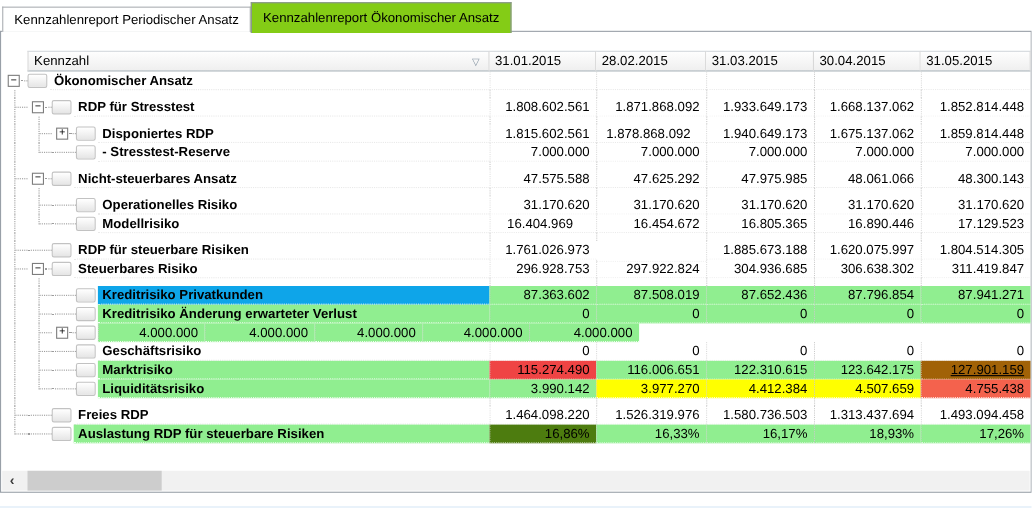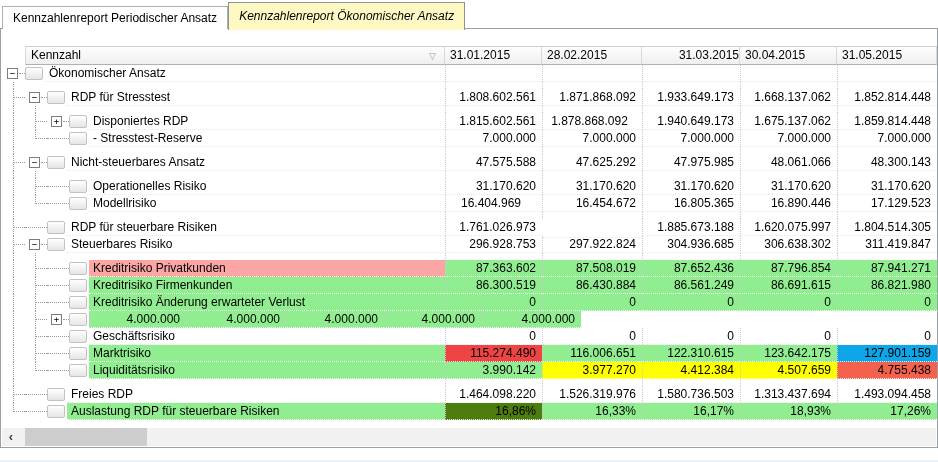--- a/index.html
+++ b/index.html
@@ -5,21 +5,21 @@
   html,body{margin:0;padding:0;background:#fff;}
   #screen{position:relative;width:938px;height:462px;background:#fff;overflow:hidden;
           font-family:"Liberation Sans",sans-serif;color:#000;}
 
   
   .tabstrip{position:absolute;top:0;left:0;right:0;height:29px;display:flex;
             align-items:flex-end;padding-left:2px;z-index:2;}
   .tab{background:#fff;border:1px solid #ABAEB3;border-bottom:none;height:22px;
        line-height:22px;padding:0 10px;font-size:12px;white-space:nowrap;cursor:default;}
   .tab.active{height:27px;line-height:26px;border-color:#8C9299;margin-bottom:-1px;
-       position:relative;z-index:3;background:#fef9c3;font-style:italic;}
+       position:relative;z-index:3;background:#84cc16;}
 
   
   .panel{position:absolute;top:28px;left:0;right:0;height:420px;border:1px solid #99A0A8;
          background:#fff;box-sizing:border-box;}
 
   
   .grid{position:absolute;top:17px;left:2px;right:0;bottom:21px;overflow:hidden;}
   .hrow{display:flex;height:19px;}
   .hgutter{width:22px;flex:none;}
   .hcell{background:linear-gradient(#FEFEFE,#EFEFEF);border-top:1px solid #C9CFD4;
@@ -40,21 +40,21 @@
   .slot .hx{position:absolute;left:16px;right:0;top:8px;border-top:1px dotted #9b9b9b;}
   .exp{position:absolute;left:4px;top:3px;width:11px;height:11px;box-sizing:border-box;
        border:1px solid #7d7d7d;background:#fff;font-family:"DejaVu Sans Mono",monospace;
        font-size:9px;line-height:9px;text-align:center;z-index:2;cursor:default;}
 
   .ibox{flex:none;width:18px;height:13px;align-self:center;margin-right:2px;
         background:linear-gradient(#FFFFFF,#E5E5E5);border:1px solid #C2C2C2;
         border-radius:2px;box-sizing:border-box;}
 
   .lcell{flex:1;line-height:16px;padding-left:4px;white-space:nowrap;overflow:hidden;
-         box-sizing:border-box;border-bottom:1px dotted #E9E9E9;}
+         box-sizing:border-box;border-bottom:1px dotted #E9E9E9;font-weight:bold;}
   .vcell{flex:none;text-align:right;padding-right:6px;line-height:16px;box-sizing:border-box;
          border-left:1px dotted #CACACA;border-bottom:1px dotted #E9E9E9;white-space:nowrap;
          overflow:hidden;}
   .trow.spacer .lcell,.trow.spacer .vcell{border-bottom:none;}
   .cell-colored{border-bottom-color:rgba(255,255,255,0.9) !important;}
 
   
   .hscroll{position:absolute;left:1px;right:1px;bottom:1px;height:18px;background:#F1F1F1;}
   .harrow{position:absolute;left:0;top:0;width:18px;height:18px;text-align:center;
           font-size:13px;line-height:17px;font-weight:bold;color:#3C3C3C;cursor:default;}
@@ -77,21 +77,21 @@
     <div class="grid">
       <div class="hrow">
         <div class="hgutter"></div>
         <div class="hcell key">
           <span>Kennzahl</span>
           <span class="sortglyph">▽</span>
         </div>
 
       <div class="hcell" style="width: 97px;">31.01.2015</div>
           <div class="hcell" style="width: 100px;">28.02.2015</div>
-          <div class="hcell" style="width: 98px; text-align: right;">31.03.2015</div>
+          <div class="hcell" style="width: 98px;">31.03.2015</div>
           <div class="hcell" style="width: 97px;">30.04.2015</div>
           <div class="hcell" style="width: 100px;">31.05.2015</div>
         </div>
       <div id="rows">
           <div class="trow">
             <div class="slot">
               <i class="hx"></i>
               <div class="exp">−</div>
             </div>
             <div class="ibox"></div>
@@ -326,45 +326,26 @@
               <i class="vl"></i>
             </div>
             <div class="slot">
               <i class="vl"></i>
               <i class="hr"></i>
             </div>
             <div class="slot">
               <i class="hf"></i>
             </div>
             <div class="ibox"></div>
-            <div class="lcell cell-colored" style="background: #fca5a5;">Kreditrisiko Privatkunden</div>
+            <div class="lcell cell-colored" style="background: #0ea5e9;">Kreditrisiko Privatkunden</div>
             <div class="vcell cell-colored" style="width: 97px; background: rgb(144, 238, 144);">87.363.602</div>
             <div class="vcell cell-colored" style="width: 100px; background: rgb(144, 238, 144);">87.508.019</div>
             <div class="vcell cell-colored" style="width: 98px; background: rgb(144, 238, 144);">87.652.436</div>
             <div class="vcell cell-colored" style="width: 97px; background: rgb(144, 238, 144);">87.796.854</div>
             <div class="vcell cell-colored" style="width: 100px; background: rgb(144, 238, 144);">87.941.271</div>
-          </div>
-          <div class="trow">
-            <div class="slot">
-              <i class="vl"></i>
-            </div>
-            <div class="slot">
-              <i class="vl"></i>
-              <i class="hr"></i>
-            </div>
-            <div class="slot">
-              <i class="hf"></i>
-            </div>
-            <div class="ibox"></div>
-            <div class="lcell cell-colored" style="background: rgb(144, 238, 144);">Kreditrisiko Firmenkunden</div>
-            <div class="vcell cell-colored" style="width: 97px; background: rgb(144, 238, 144);">86.300.519</div>
-            <div class="vcell cell-colored" style="width: 100px; background: rgb(144, 238, 144);">86.430.884</div>
-            <div class="vcell cell-colored" style="width: 98px; background: rgb(144, 238, 144);">86.561.249</div>
-            <div class="vcell cell-colored" style="width: 97px; background: rgb(144, 238, 144);">86.691.615</div>
-            <div class="vcell cell-colored" style="width: 100px; background: rgb(144, 238, 144);">86.821.980</div>
           </div>
           <div class="trow">
             <div class="slot">
               <i class="vl"></i>
             </div>
             <div class="slot">
               <i class="vl"></i>
               <i class="hr"></i>
             </div>
             <div class="slot">
@@ -426,21 +407,21 @@
             </div>
             <div class="slot">
               <i class="hf"></i>
             </div>
             <div class="ibox"></div>
             <div class="lcell cell-colored" style="background: rgb(144, 238, 144);">Marktrisiko</div>
             <div class="vcell cell-colored" style="width: 97px; background: #ef4444;">115.274.490</div>
             <div class="vcell cell-colored" style="width: 100px; background: rgb(144, 238, 144);">116.006.651</div>
             <div class="vcell cell-colored" style="width: 98px; background: rgb(144, 238, 144);">122.310.615</div>
             <div class="vcell cell-colored" style="width: 97px; background: rgb(144, 238, 144);">123.642.175</div>
-            <div class="vcell cell-colored" style="width: 100px; background: #0ea5e9;">127.901.159</div>
+            <div class="vcell cell-colored" style="width: 100px; background: #a16207; text-decoration: underline;">127.901.159</div>
           </div>
           <div class="trow">
             <div class="slot">
               <i class="vl"></i>
             </div>
             <div class="slot">
               <i class="vh"></i>
               <i class="hr"></i>
             </div>
             <div class="slot">

